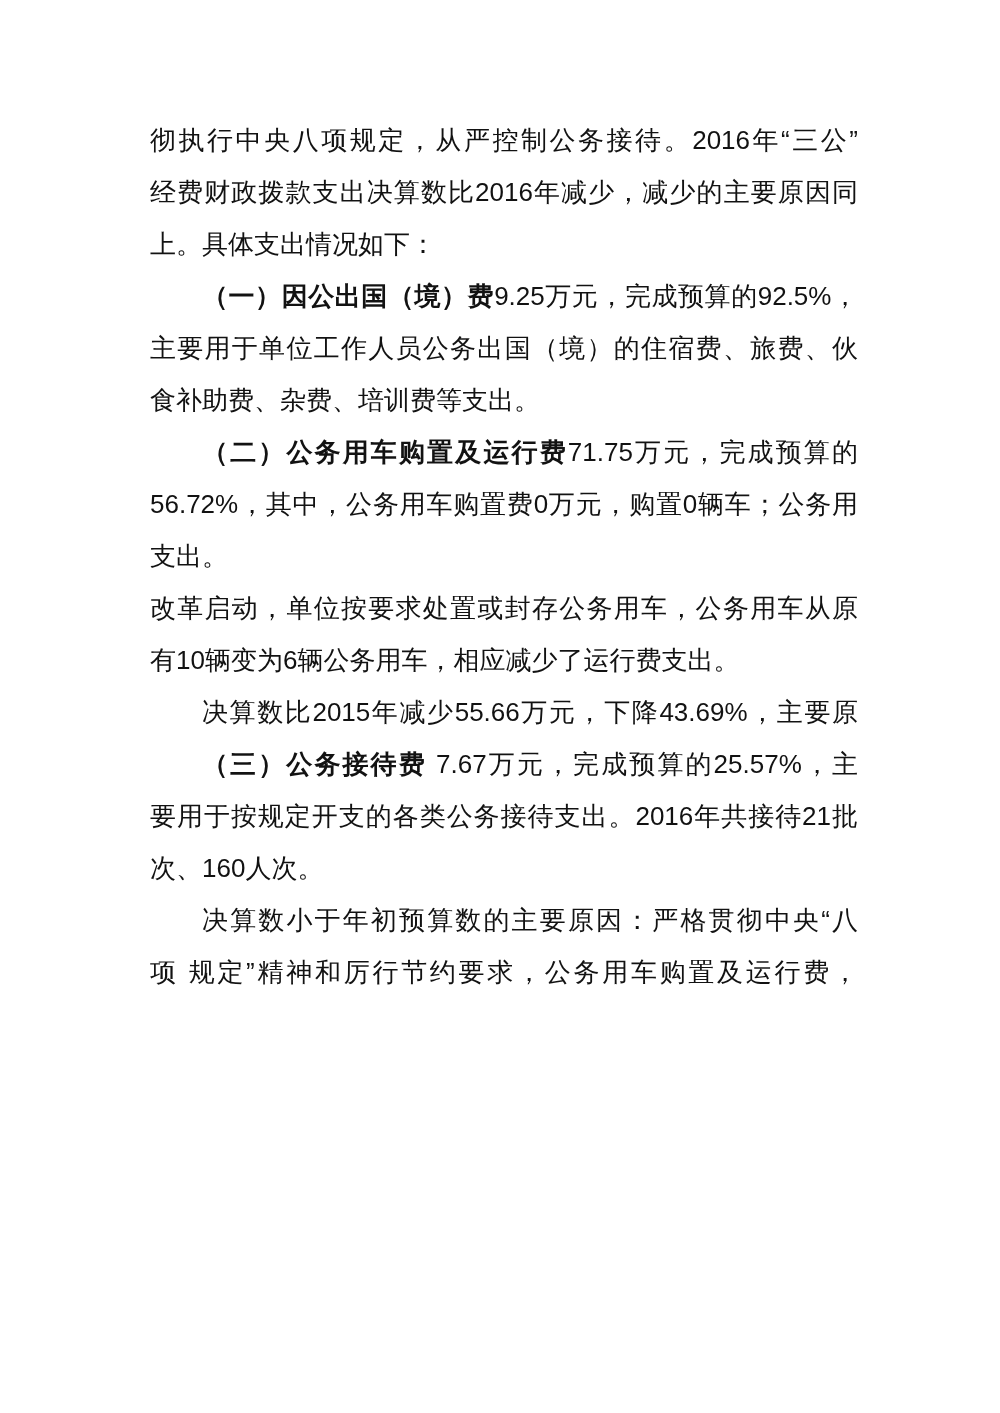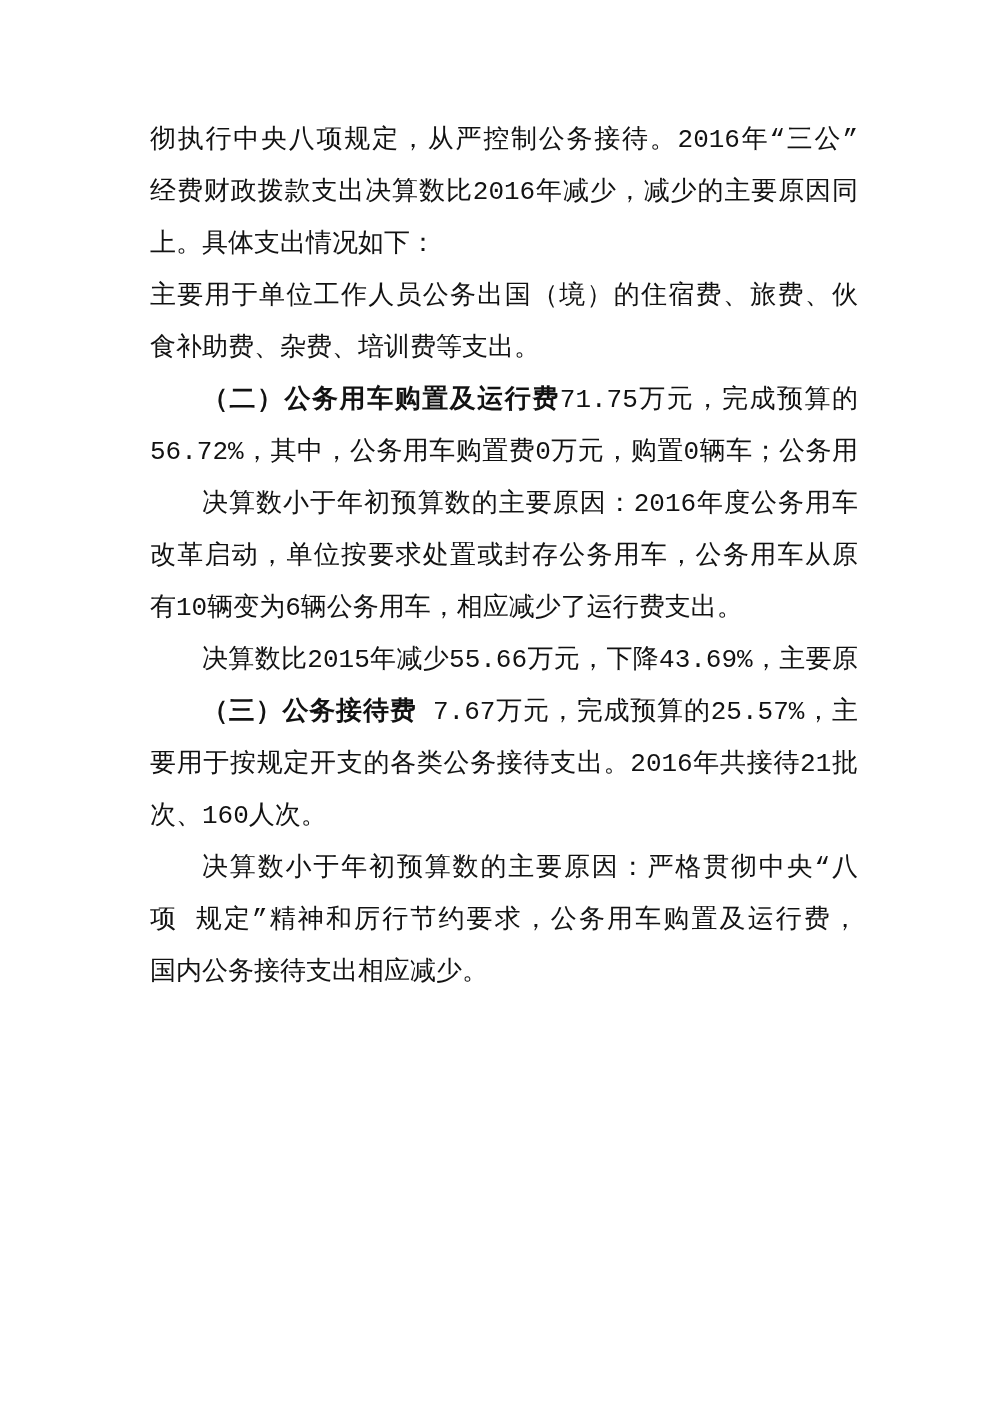--- a/index.html
+++ b/index.html
@@ -6,21 +6,21 @@
     margin: 0;
     padding: 0;
     background: #ffffff;
   }
   .page {
     position: relative;
     width: 1000px;
     height: 1413px;
     background: #ffffff;
     overflow: hidden;
-    font-family: Liberation Mono, monospace;
+    font-family: Liberation Sans, sans-serif;
   }
   .content {
     position: absolute;
     left: 150px;
     top: 114px;
     width: 708px;
   }
   .ln {
     height: 52px;
     line-height: 52px;
@@ -37,34 +37,34 @@
 </head>
 <body>
 
 <div class="page">
   <div class="content">
 
     <div class="ln jl"><span>彻执行中央八项规定，从严控制公务接待。2016年“三公”</span></div>
     <div class="ln jl"><span>经费财政拨款支出决算数比2016年减少，减少的主要原因同</span></div>
     <div class="ln"><span>上。具体支出情况如下：</span></div>
 
+    <div class="ln ind jl"><span class="b">（一）因公出国（境）费</span><span>9.25万元，完成预算的92.5%，</span></div>
     <div class="ln jl"><span>主要用于单位工作人员公务出国（境）的住宿费、旅费、伙</span></div>
     <div class="ln"><span>食补助费、杂费、培训费等支出。</span></div>
 
     <div class="ln ind jl"><span class="b">（二）公务用车购置及运行费</span><span>71.75万元，完成预算的</span></div>
     <div class="ln jl"><span>56.72%，其中，公务用车购置费0万元，购置0辆车；公务用</span></div>
+    <div class="ln"><span>支出。</span></div>
 
-    <div class="ln ind jl"><span>决算数小于年初预算数的主要原因：2016年度公务用车</span></div>
     <div class="ln jl"><span>改革启动，单位按要求处置或封存公务用车，公务用车从原</span></div>
     <div class="ln"><span>有10辆变为6辆公务用车，相应减少了运行费支出。</span></div>
 
     <div class="ln ind jl"><span>决算数比2015年减少55.66万元，下降43.69%，主要原</span></div>
 
     <div class="ln ind jl"><span class="b">（三）公务接待费</span><span> 7.67万元，完成预算的25.57%，主</span></div>
     <div class="ln jl"><span>要用于按规定开支的各类公务接待支出。2016年共接待21批</span></div>
     <div class="ln"><span>次、160人次。</span></div>
 
     <div class="ln ind jl"><span>决算数小于年初预算数的主要原因：严格贯彻中央“八</span></div>
     <div class="ln jl"><span>项 规定”精神和厉行节约要求，公务用车购置及运行费，</span></div>
-    <div class="ln"><span>国内公务接待支出相应减少。</span></div>
 
   </div>
 </div>
 
 </body></html>

